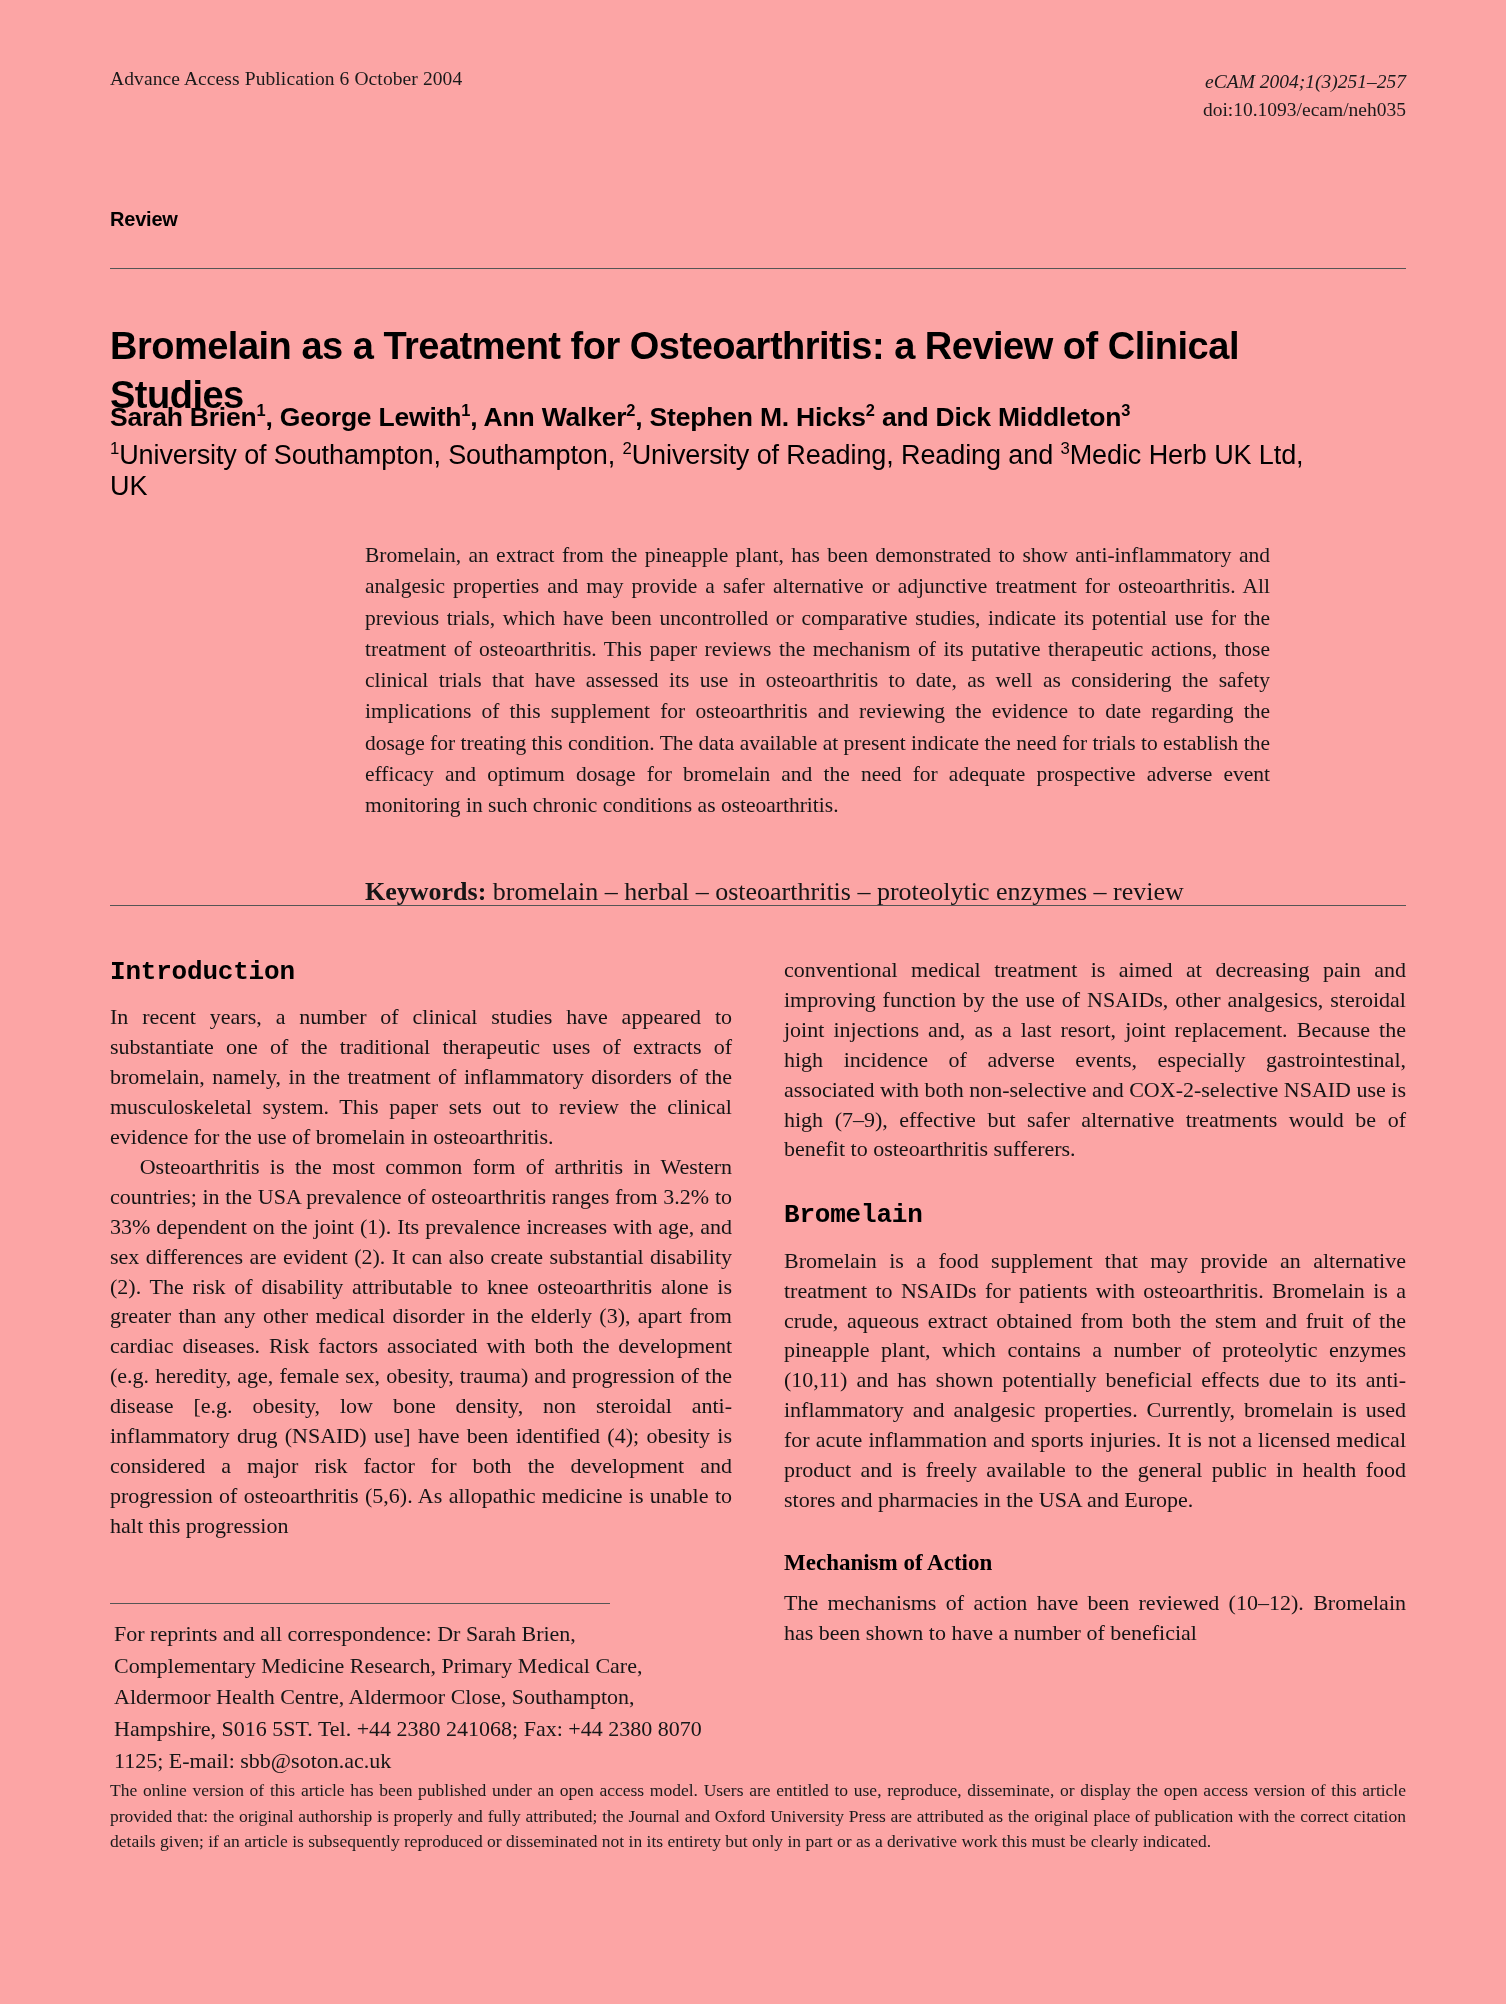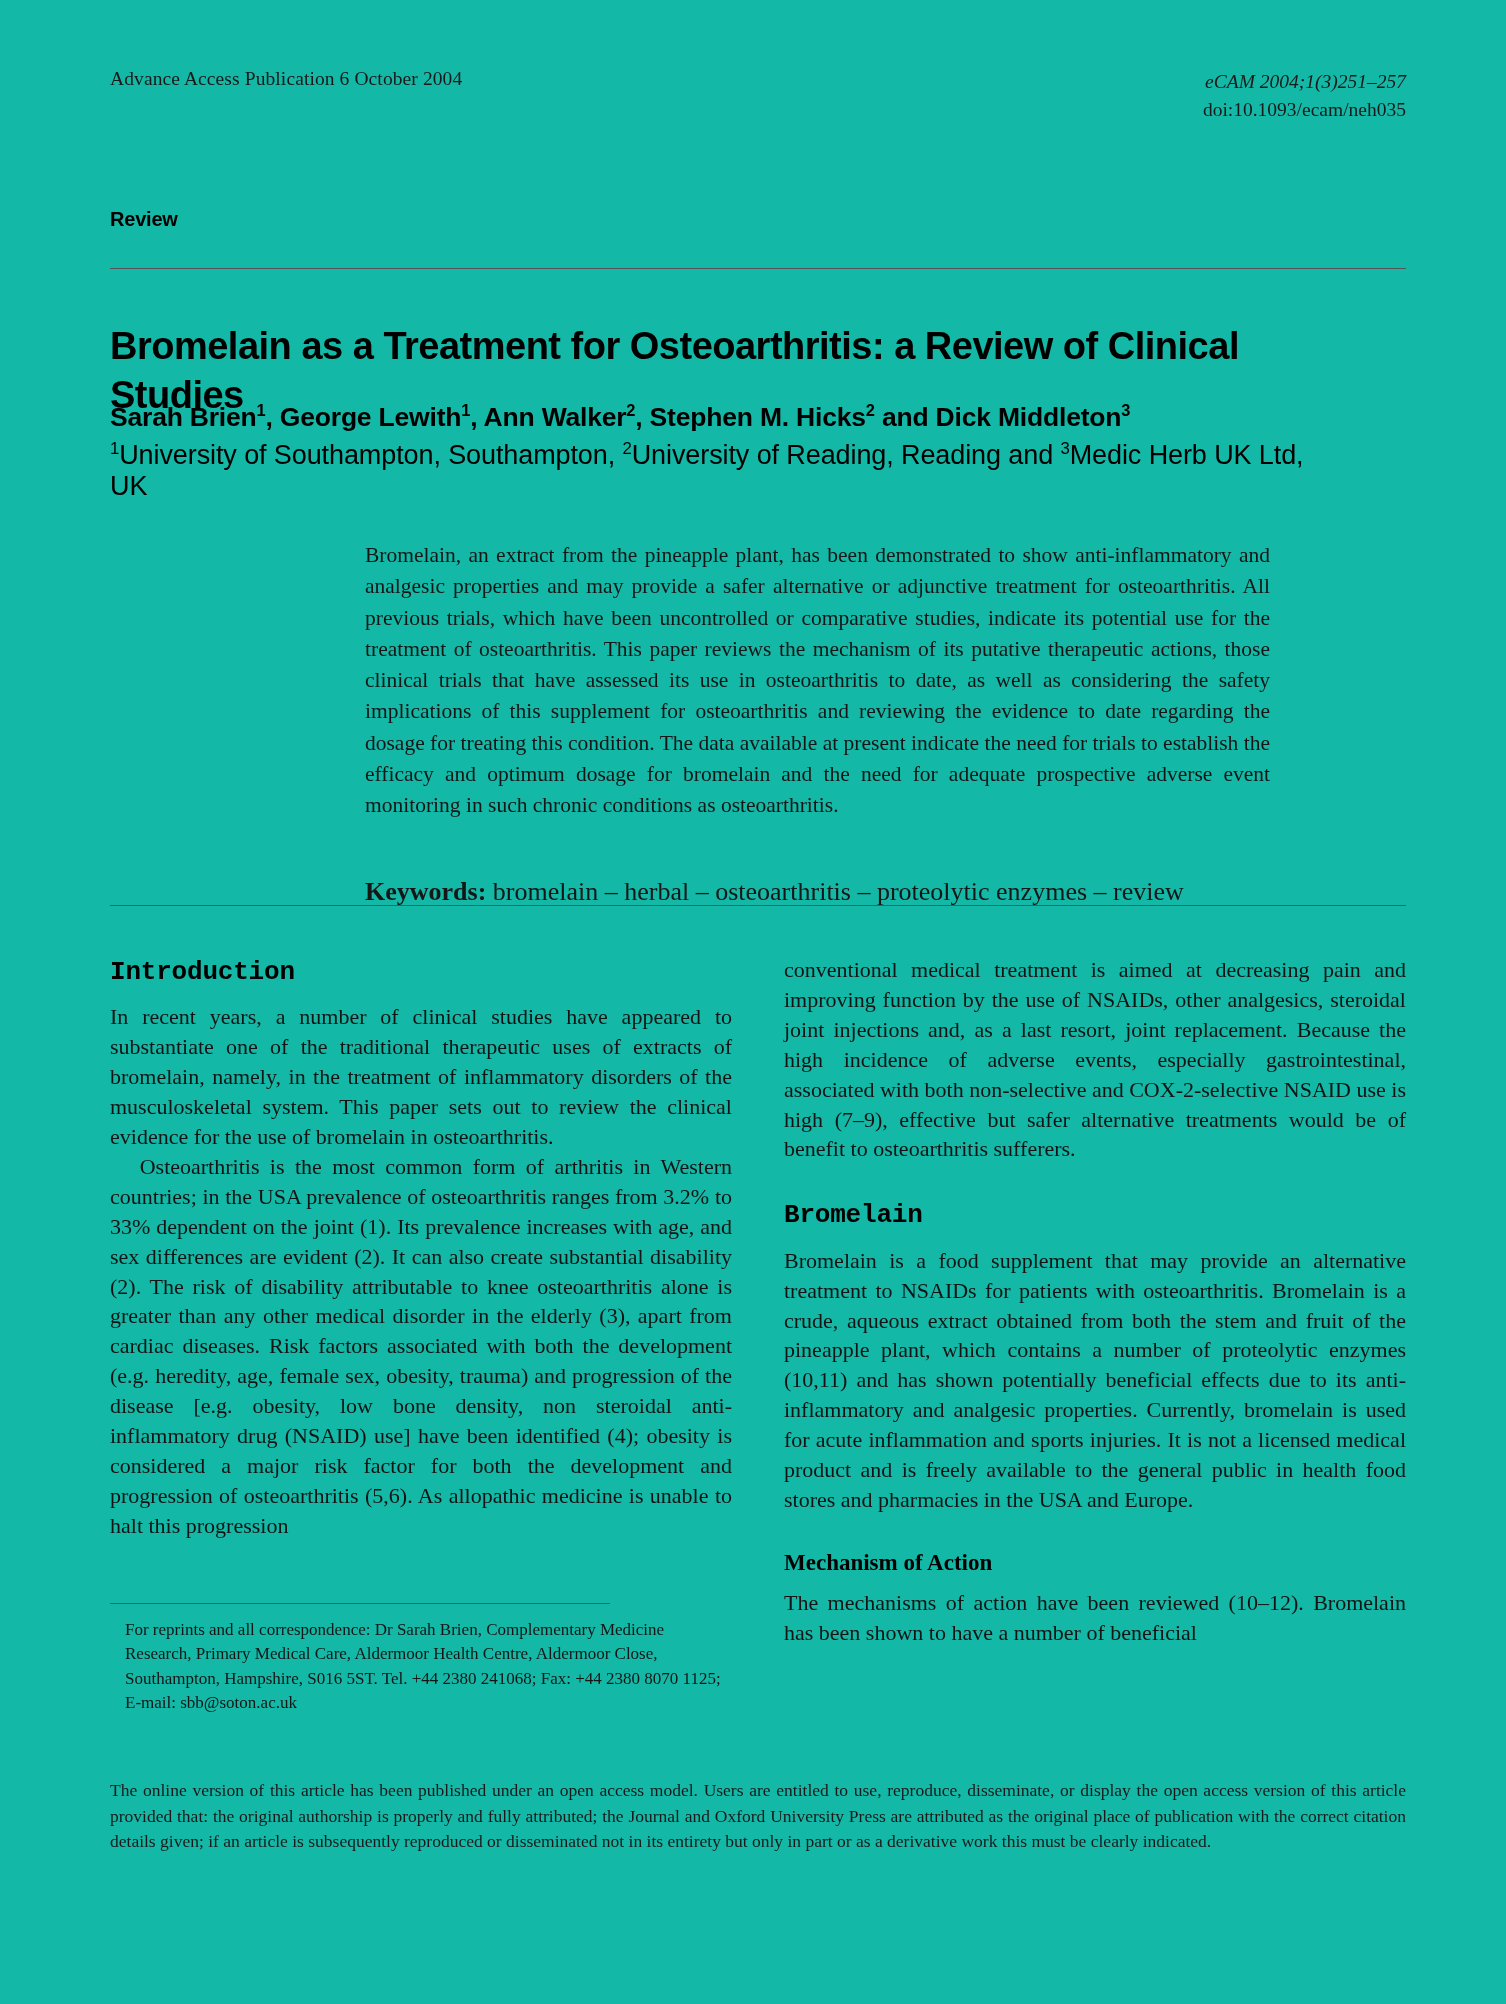--- a/index.html
+++ b/index.html
@@ -4,21 +4,21 @@
 <style>
   html, body {
     margin: 0;
     padding: 0;
     background: #ffffff;
   }
   .page {
     position: relative;
     width: 1506px;
     height: 2004px;
-    background: #14b8a6;
+    background: #fca5a5;
     box-sizing: border-box;
     padding: 0;
     overflow: hidden;
     font-family: "Liberation Serif", "DejaVu Serif", serif;
     color: #111111;
   }
   .inner {
     position: absolute;
     left: 110px;
     top: 0;
@@ -204,25 +204,25 @@
   .corr-rule {
     position: absolute;
     left: 0;
     top: 1603px;
     width: 500px;
     height: 1px;
     background: #555555;
   }
   .corr {
     position: absolute;
-    left: 15px;
+    left: 4px;
     top: 1618px;
     width: 600px;
     font-family: "Liberation Serif", "DejaVu Serif", serif;
-    font-size: 17px;
+    font-size: 22px;
     line-height: 1.44;
     color: #161616;
   }
 
   
   .legal {
     position: absolute;
     left: 0;
     top: 1778px;
     width: 1296px;

